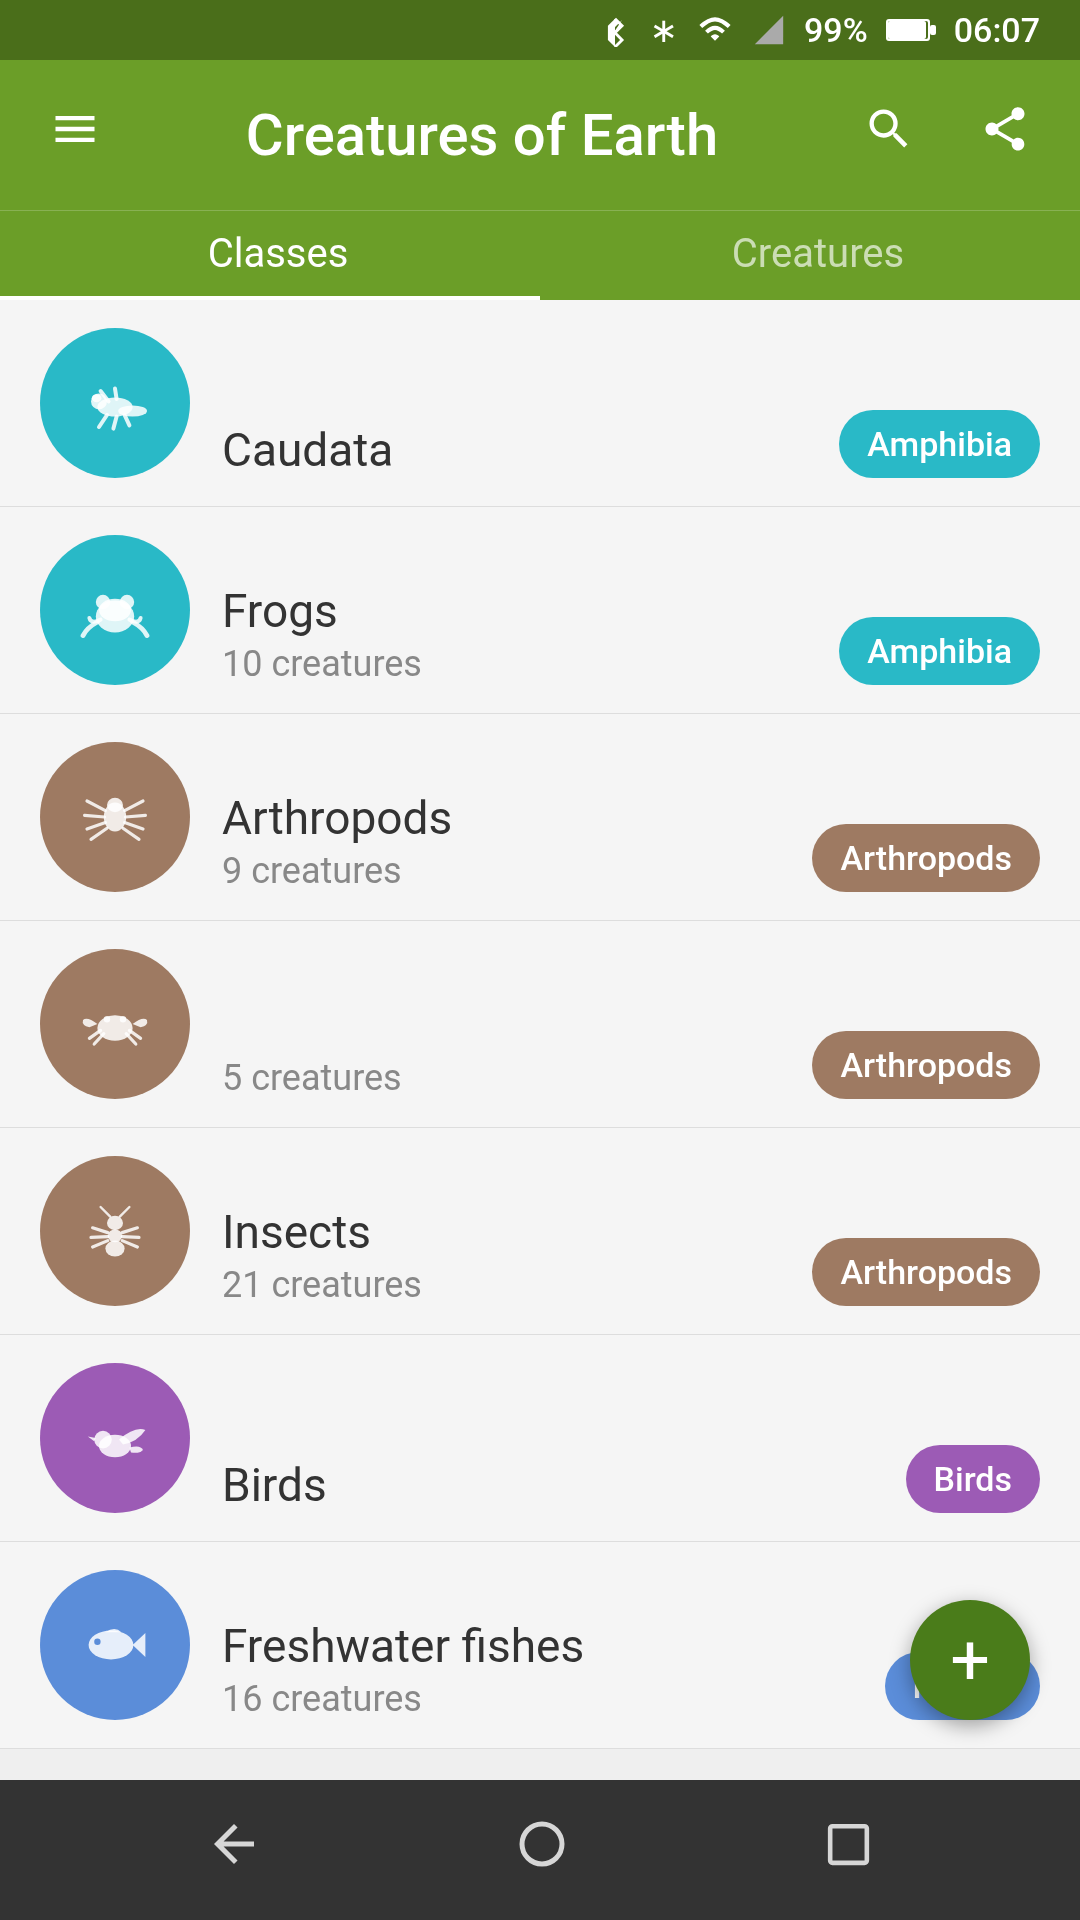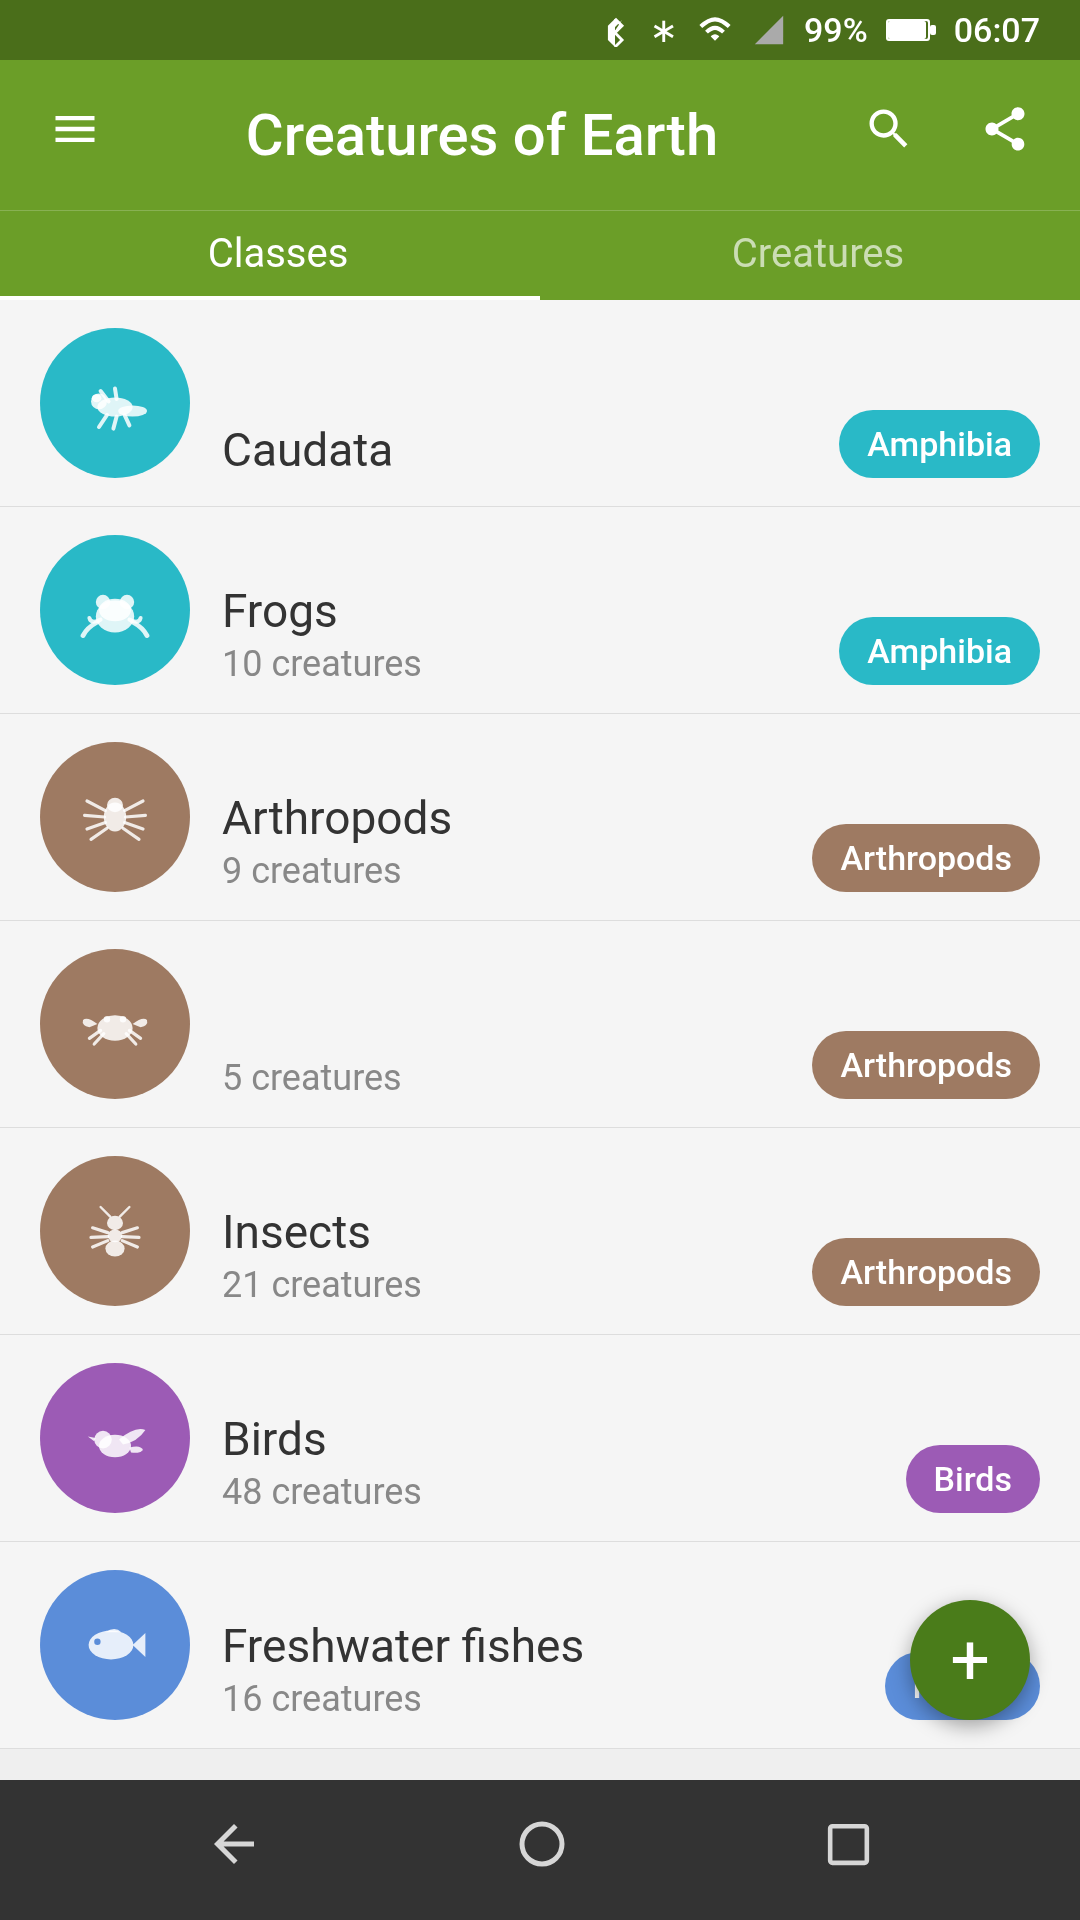--- a/index.html
+++ b/index.html
@@ -387,21 +387,20 @@
 
         <path d="M55 52 Q75 35 88 40 Q78 55 60 58Z" fill="rgba(255,255,255,0.85)"></path>
 
         <path d="M26 50 L16 48 L24 54Z" fill="rgba(255,255,255,0.85)"></path>
 
         <path d="M68 62 Q82 58 85 65 Q80 70 70 68Z" fill="rgba(255,255,255,0.85)"></path>
       </svg>
     </div>
     <div class="item-info">
       <div class="item-name">Birds</div>
-      <div class="item-count">48 creatures</div>
     </div>
     <div class="badge badge-purple">Birds</div>
   </div>
 
   <div class="list-item">
     <div class="avatar avatar-blue">
       <svg class="icon-svg" viewBox="0 0 100 100">
 
         <ellipse cx="45" cy="50" rx="28" ry="18" fill="rgba(255,255,255,0.85)"></ellipse>
 

